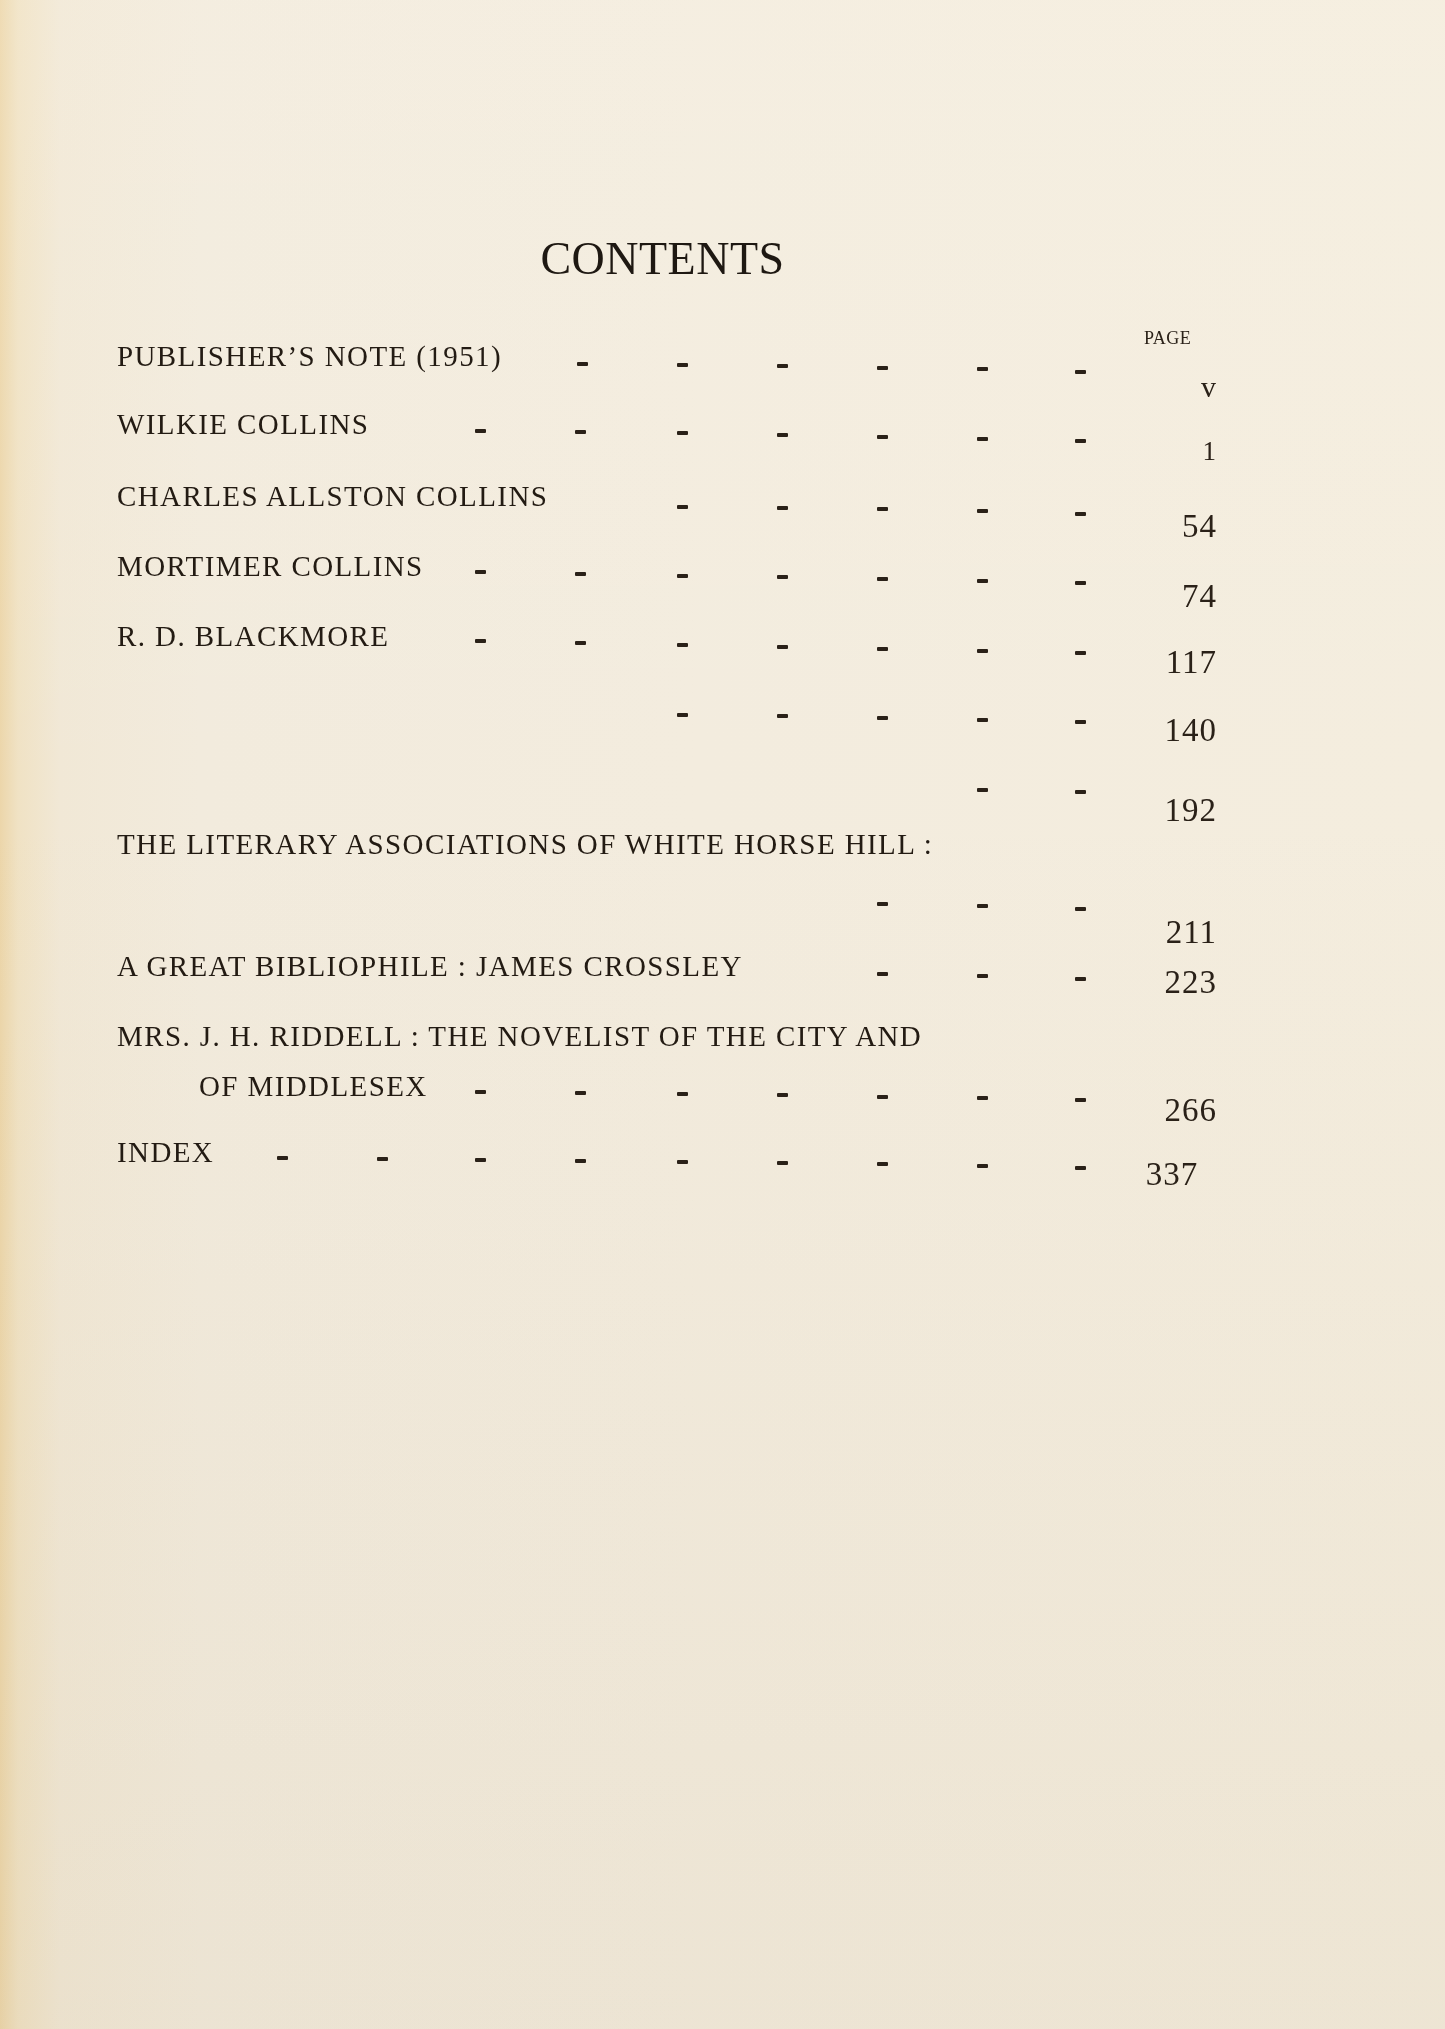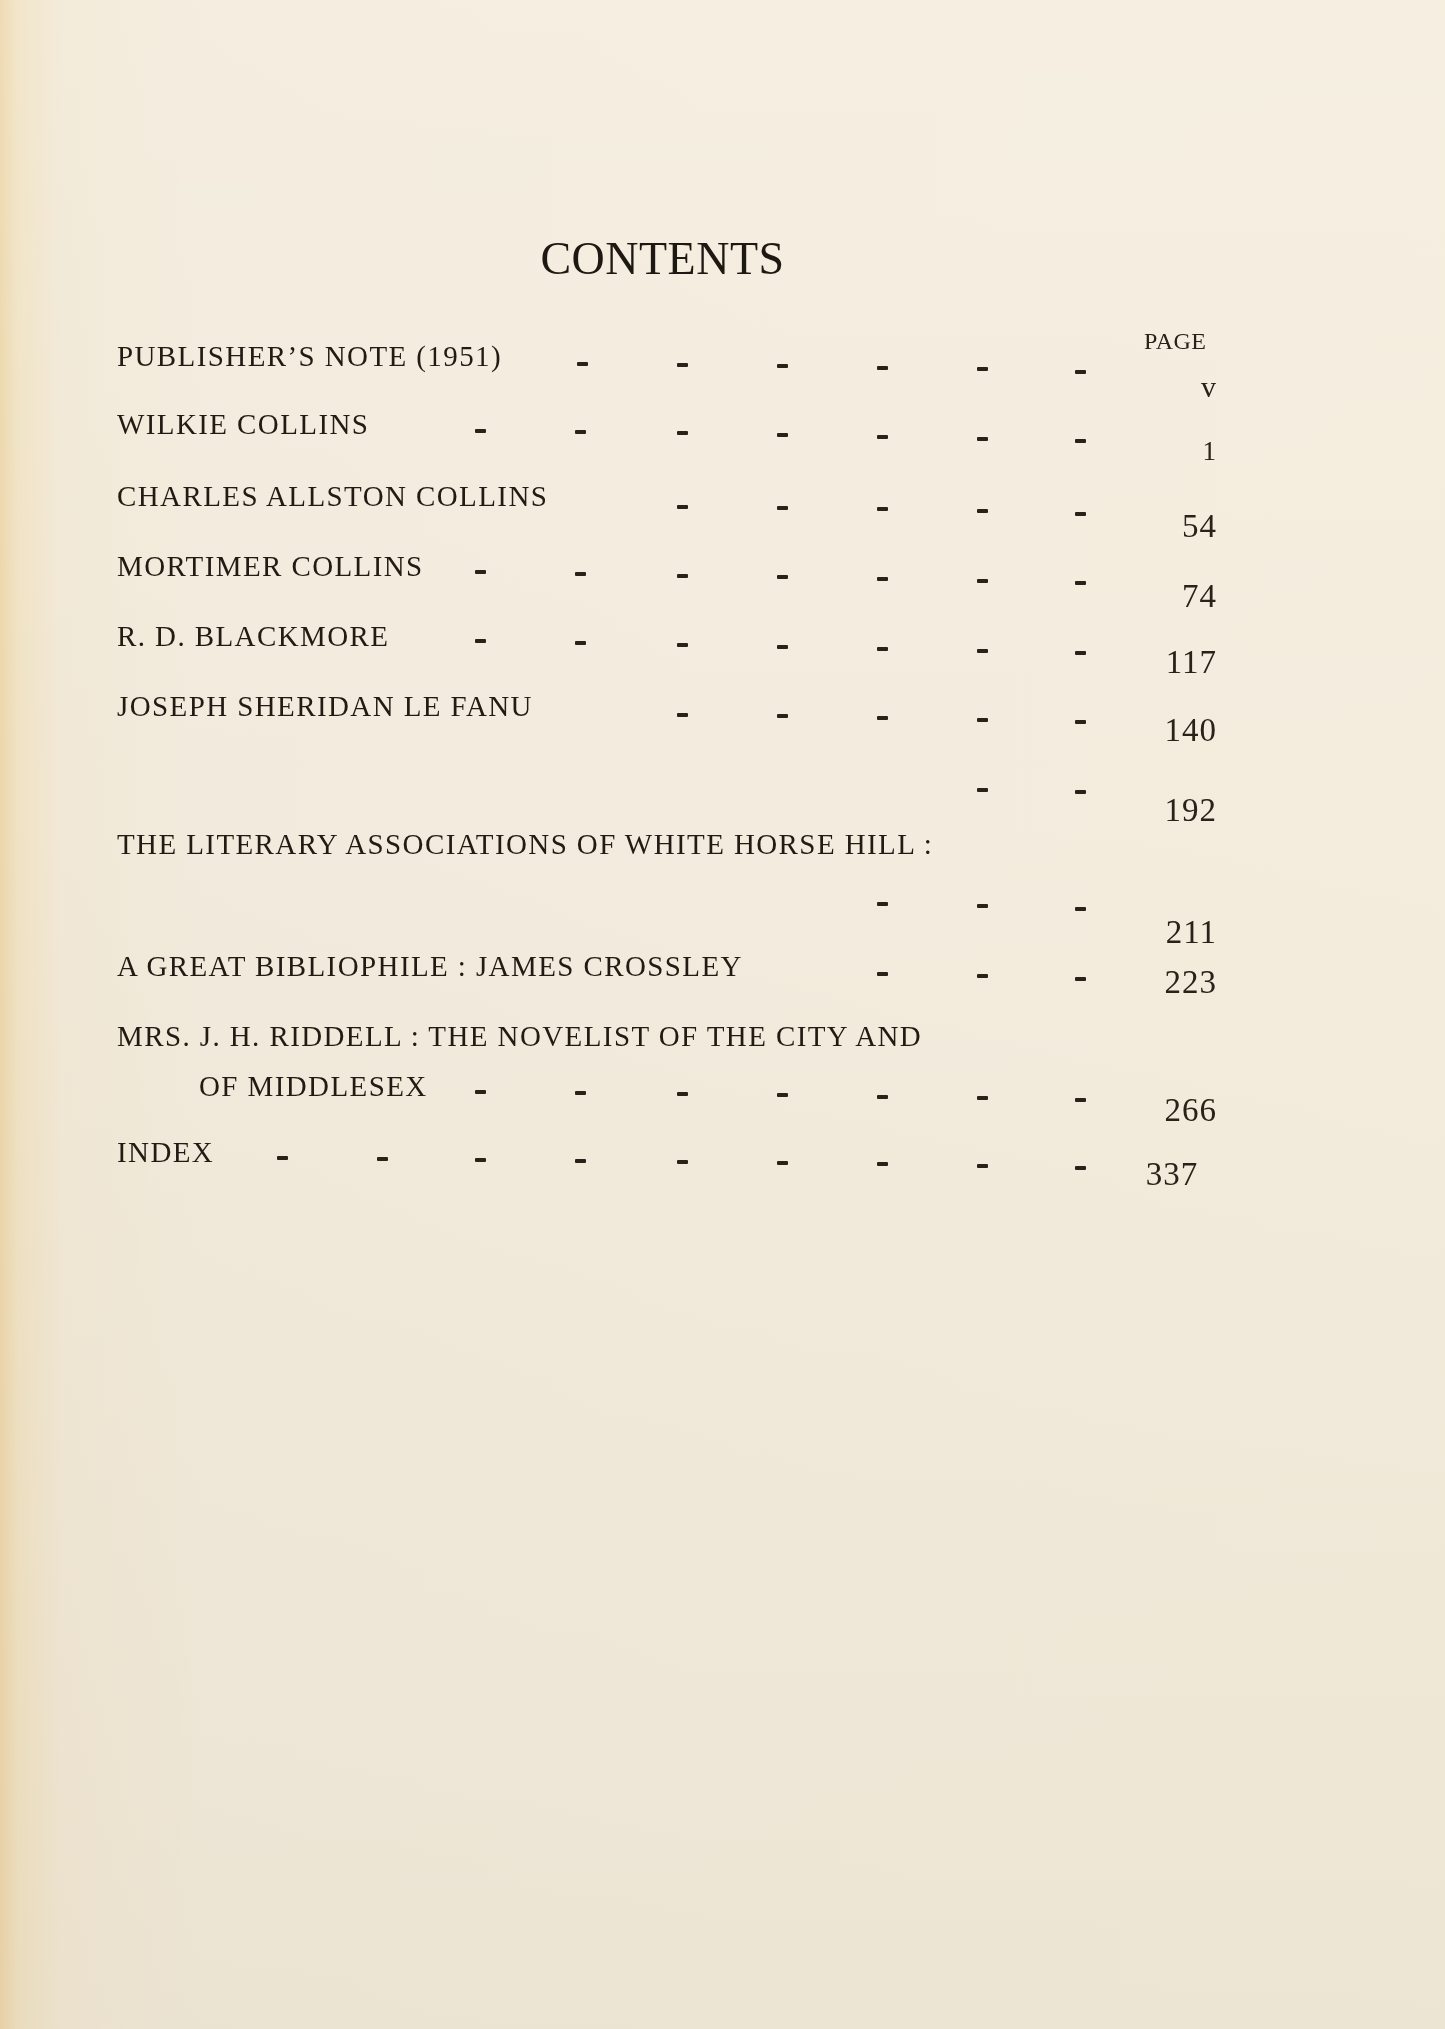--- a/index.html
+++ b/index.html
@@ -30,21 +30,21 @@
       font-family: "Liberation Serif", "DejaVu Serif", serif;
       font-size: 46px;
       letter-spacing: 0.5px;
       color: #1e1812;
     }
     .page-label {
       position: absolute;
       left: 1144px;
       top: 328px;
       font-family: "Liberation Serif", serif;
-      font-size: 24px;
+      font-size: 18px;
       letter-spacing: 0.5px;
       color: #2a2118;
     }
     .entry {
       position: absolute;
       left: 117px;
       width: 1100px;
       font-family: "Liberation Serif", "DejaVu Serif", serif;
       font-size: 29px;
       letter-spacing: 1.4px;
@@ -166,21 +166,20 @@
       <div class="dash" style="left:760px;top:27px"></div>
       <div class="dash" style="left:860px;top:29px"></div>
       <div class="dash" style="left:958px;top:31px"></div>
     </div>
     <span class="pagenum" style="top:24px;">117</span>
   </div>
 </div>
 
 <div class="entry" style="top:690px;">
   <div class="line">
-    <span class="text">JOSEPH SHERIDAN LE FANU</span>
     <div class="dashes">
       <div class="dash" style="left:560px;top:23px"></div>
       <div class="dash" style="left:660px;top:24px"></div>
       <div class="dash" style="left:760px;top:26px"></div>
       <div class="dash" style="left:860px;top:28px"></div>
       <div class="dash" style="left:958px;top:30px"></div>
     </div>
     <span class="pagenum" style="top:22px;">140</span>
   </div>
 </div>

